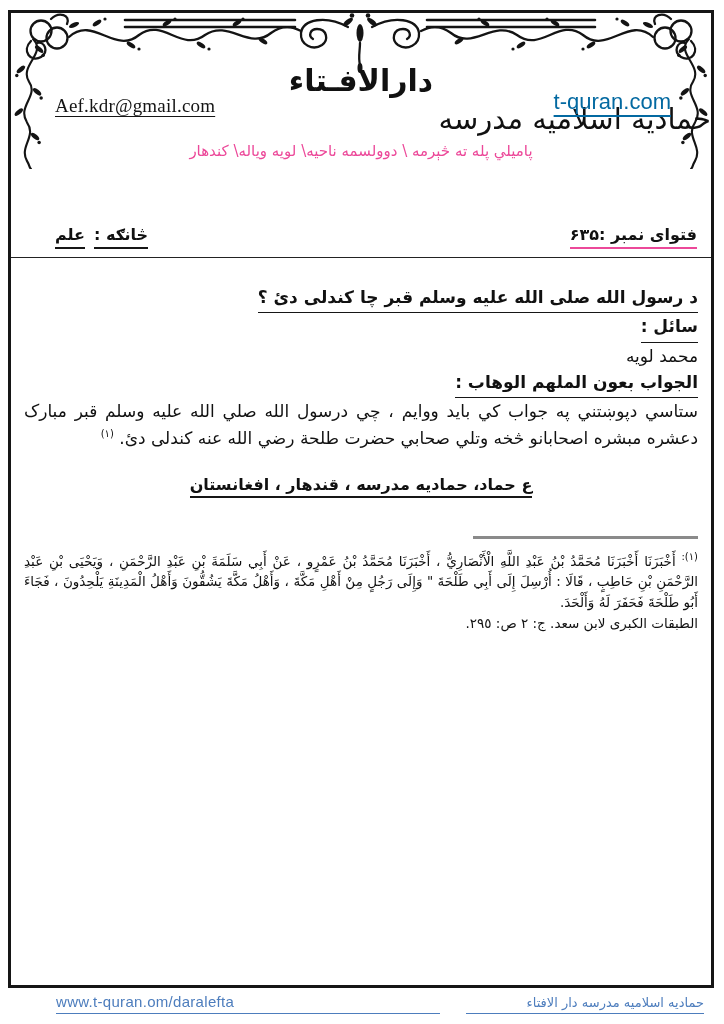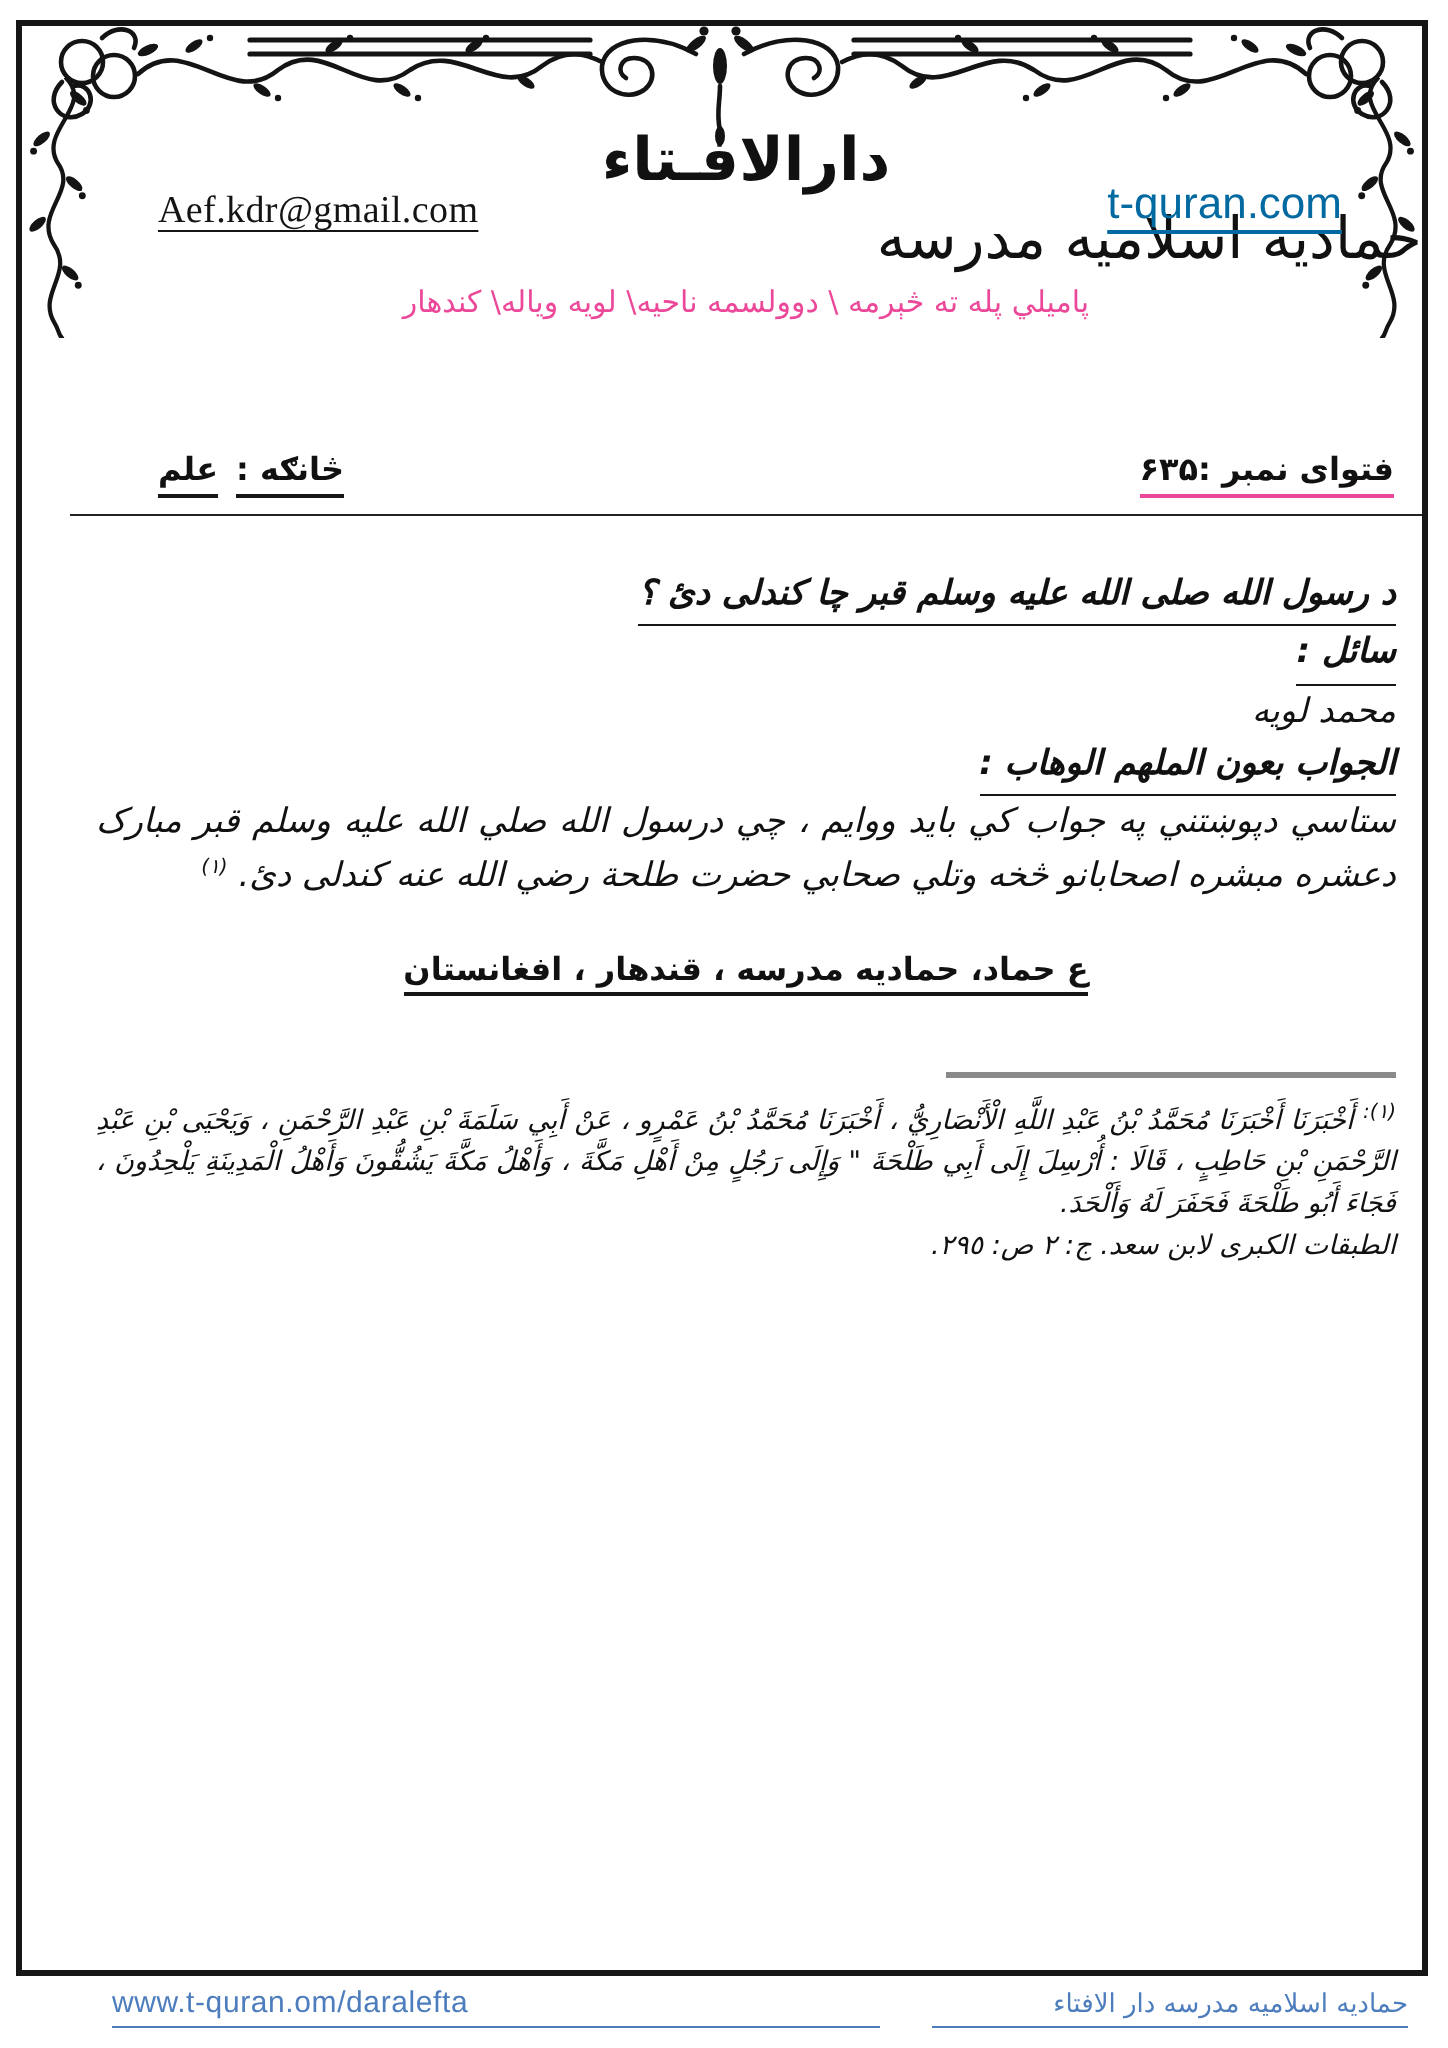--- a/index.html
+++ b/index.html
@@ -4,21 +4,21 @@
 <style>
   * { margin:0; padding:0; box-sizing:border-box; }
   html,body { background:#fff; }
   .page {
     position:relative; width:724px; height:1024px; margin:0 auto;
     background:#fff; overflow:hidden;
     font-family:"DejaVu Sans", sans-serif; color:#111;
   }
   .frame {
     position:absolute; left:8px; top:10px; width:706px; height:978px;
-    border:3px solid #161616; background:#fff;padding-left:24px;
+    border:3px solid #161616; background:#fff;
   }
   
   .orn-top { position:absolute; left:0; top:-2px; width:700px; height:145px; pointer-events:none; }
   .orn-side { position:absolute; top:26px; width:38px; height:130px; pointer-events:none; }
   .orn-left { left:1px; }
   .orn-right { right:1px; transform:scaleX(-1); }
   
   .header { position:relative; height:195px; border-bottom:1.6px solid #222; }
   .email {
     position:absolute; left:44px; top:32px;
@@ -38,21 +38,21 @@
     display:flex; justify-content:space-between; align-items:flex-end;
     direction:rtl; font-weight:bold; font-size:16px;
   }
   .fatwa-no { border-bottom:2px solid #ec4899; padding-bottom:3px; }
   .branch { direction:rtl; display:flex; gap:9px; margin-left:30px; }
   .branch span { border-bottom:2px solid #161616; padding-bottom:3px; }
   
   .docbody { direction:rtl; text-align:right; padding:26px 13px 0 13px; font-size:17px; }
   .lbl { font-weight:bold; }
   .u { display:inline-block; border-bottom:1.7px solid #161616; padding-bottom:2px; }
-  .docbody p { margin:0; line-height:1.55;font-style:italic; }
+  .docbody p { margin:0; line-height:1.55; }
   .q-title { margin-bottom:3px; }
   .q-text, .ans-text { text-align:justify; text-align-last:right; }
   .sail { margin-top:2px; }
   .ans-head { margin-top:4px; }
   sup { font-size:10px; vertical-align:super; }
   .signature-row { text-align:center; margin-top:24px; font-size:16px; }
   .signature-row .u { border-bottom-width:2px;text-align:right; }
   
   .fn-sep { width:225px; height:3px; background:#8a8a8a; margin:38px 0 10px 0; }
   .footnote { font-size:13.5px; line-height:2.05; text-align:justify; text-align-last:right; }

